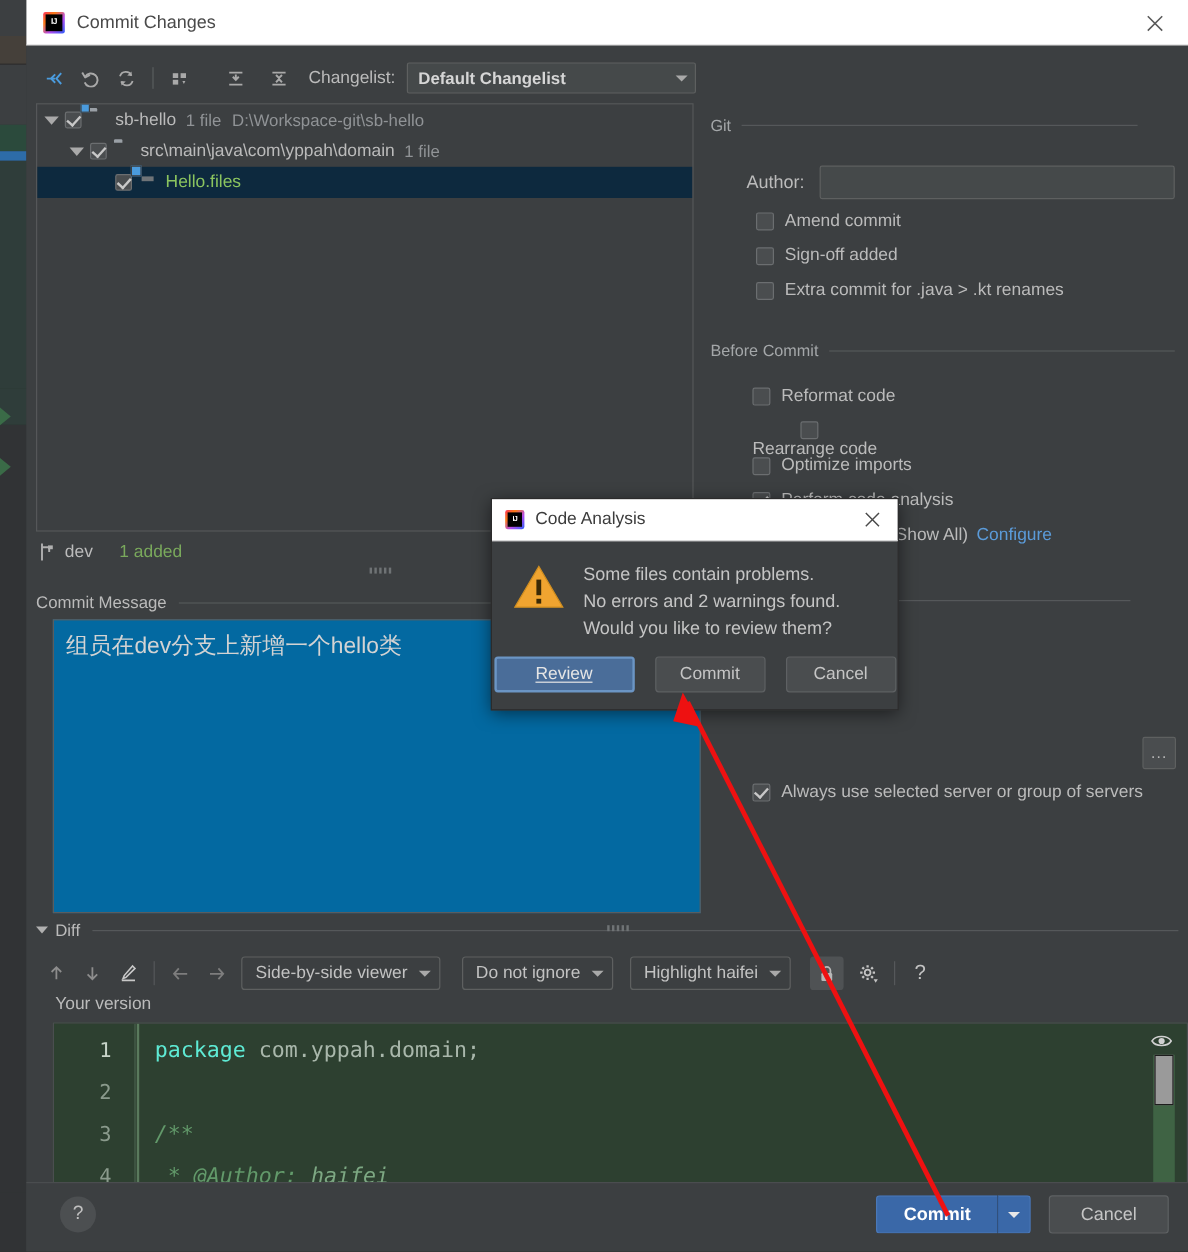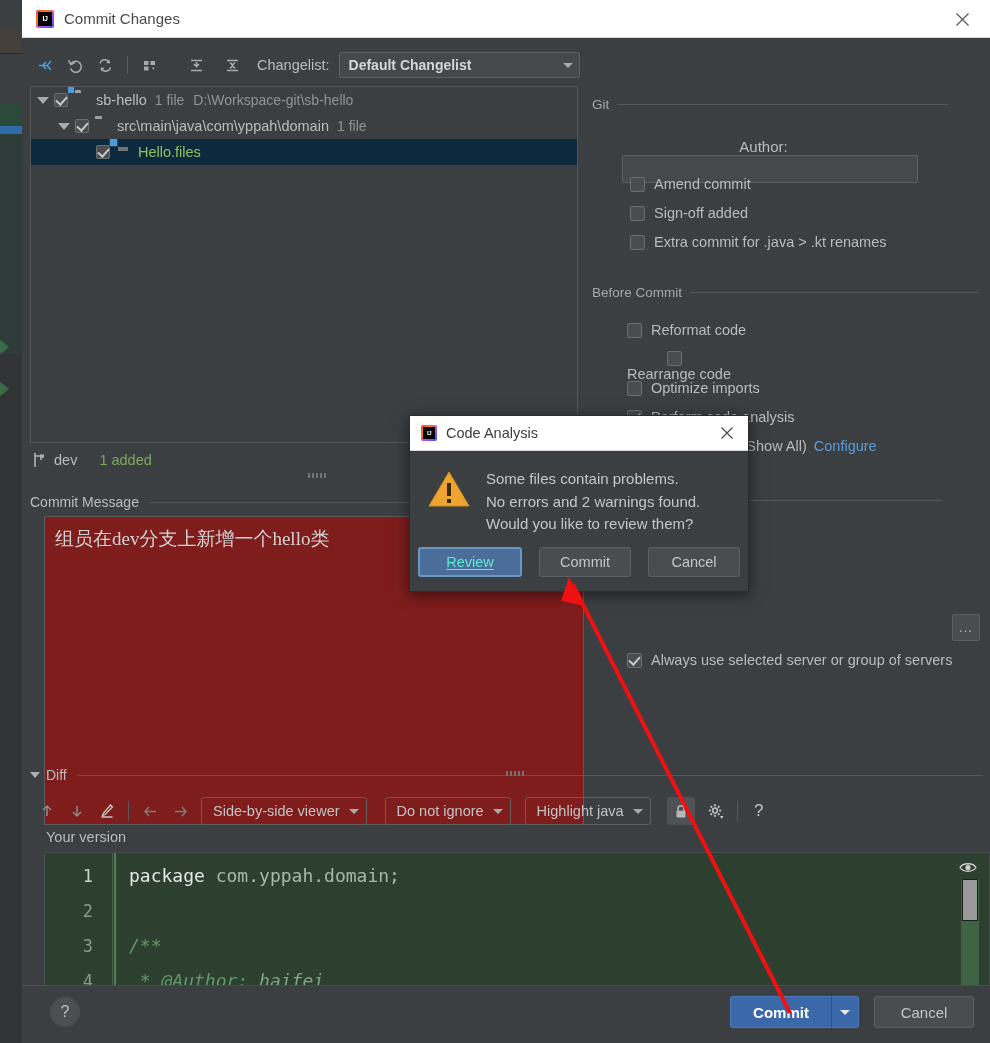--- a/index.html
+++ b/index.html
@@ -139,33 +139,33 @@
   .grip i { width: 2px; height: 5px; background: #6f7375; display: block; }
 
   
   .cm-header {
     position: absolute; left: 8px; top: 455px; width: 552px; height: 18px;
     display: flex; align-items: center;
   }
   .cm-header .t { color: #bbbbbb; font-size: 14px; margin-right: 10px; white-space: nowrap; }
   .cm-header .line { flex: 1; height: 1px; background: #55585a; }
   .cm-box {
-    position: absolute; left: 22px; top: 478px; width: 540px; height: 309px;
-    background: #7f1d1d; border: 1px solid #5a5d5f;
+    position: absolute; left: 22px; top: 478px; width: 540px; height: 245px;
+    background: #0369a1; border: 1px solid #5a5d5f;
     color: #d3d3d3; font-size: 19px; padding: 8px 10px;
-    font-family: Liberation Serif, serif; line-height: 1.5;
+    font-family: Liberation Sans, sans-serif; line-height: 1.5;
     overflow: hidden; white-space: pre-wrap;
   }
 
   
   .rp { position: absolute; left: 570px; top: 0; width: 398px; height: 730px; }
   .sect-header { display: flex; align-items: center; position: absolute; }
   .sect-header .t { color: #a4a7a9; font-size: 13.5px; margin-right: 9px; white-space: nowrap; }
   .sect-header .line { height: 1px; background: #55585a; }
-  .author-row { position: absolute; left: 30px; top: 100px; display: flex; align-items: center; flex-direction: column; }
+  .author-row { position: absolute; left: 30px; top: 100px; display: flex; align-items: center; }
   .author-row .lbl { color: #bbbbbb; font-size: 15px; margin-right: 13px; }
   .author-input {
     width: 296px; height: 28px; background: #45494a; border: 1px solid #5e6060;
     border-radius: 2px; cursor: text;
   }
   .chk-row {
     position: absolute; display: flex; align-items: center; cursor: pointer;
     font-size: 14.5px; color: #bbbbbb; white-space: nowrap;
   }
   .chk-row .cb { margin-right: 9px; width: 15px; height: 15px; }
@@ -237,21 +237,21 @@
   }
   .cline {
     height: 35px; display: flex; align-items: center;
     font-size: 18px; white-space: pre;
   }
   .cnum {
     width: 56px; text-align: right; padding-right: 8px; color: #8a9a8c; font-size: 17px; flex: none;
   }
   .cnum.first { color: #c8d4c9; }
   .ctext { padding-left: 28px; color: #a9b7ab; }
-  .kw { color: #e5e5e5; }
+  .kw { color: #5eead4; }
   .cmt { color: #62996a; font-style: italic; }
   .cmt-u { color: #62996a; font-style: italic; text-decoration: underline; }
   .cmt-sq { color: #7da883; font-style: italic; border-bottom: 1px dotted #7da883; }
   .eye {
     position: absolute; right: 12px; top: 6px; width: 18px; height: 14px; cursor: pointer;
   }
   .codescroll-track {
     position: absolute; right: 10px; top: 26px; width: 18px; height: 110px; background: #3f6344;
   }
   .codescroll-thumb {
@@ -311,21 +311,21 @@
   .ca-text { margin-left: 16px; color: #c5c5c5; font-size: 15px; line-height: 1.50; }
   .ca-buttons {
     position: absolute; left: 0; bottom: 14px; width: 100%;
     display: flex; justify-content: center; gap: 17px;
   }
   .ca-btn {
     height: 30px; border-radius: 3px; display: flex; align-items: center; justify-content: center;
     font-size: 14.5px; cursor: pointer;
   }
   .ca-btn.primary {
-    width: 104px; background: #4a6d99; border: 2px solid #6b95c4; color: #5eead4;
+    width: 117px; background: #4a6d99; border: 2px solid #6b95c4; color: #e5e5e5;
   }
   .ca-btn.normal {
     width: 92px; background: #4a4d4f; border: 1px solid #5e6163; color: #c5c5c5;
   }
 
   
   .annot { position: absolute; left: 0; top: 0; width: 990px; height: 1043px;
            pointer-events: none; z-index: 60; }
 </style>
 </head>
@@ -576,21 +576,21 @@
       </div>
       <div class="dcombo" style="margin-left:6px">
         <span>Side-by-side viewer</span>
         <span class="caret"></span>
       </div>
       <div class="dcombo" style="margin-left:10px">
         <span>Do not ignore</span>
         <span class="caret"></span>
       </div>
       <div class="dcombo" style="margin-left:6px">
-        <span>Highlight java</span>
+        <span>Highlight haifei</span>
         <span class="caret"></span>
       </div>
       <div class="lockbtn" style="margin-left:8px">
         <svg width="14" height="15" viewBox="0 0 14 15">
           <path d="M4 7 V4.8 a3 3 0 0 1 6 0 V7" stroke="#b8b8b8" stroke-width="1.5" fill="none"></path>
           <rect x="2.5" y="6.8" width="9" height="6.6" rx="1" fill="#b8b8b8"></rect>
         </svg>
       </div>
       <div class="dbtn" style="margin-left:6px">
         <svg width="18" height="17" viewBox="0 0 18 17">

